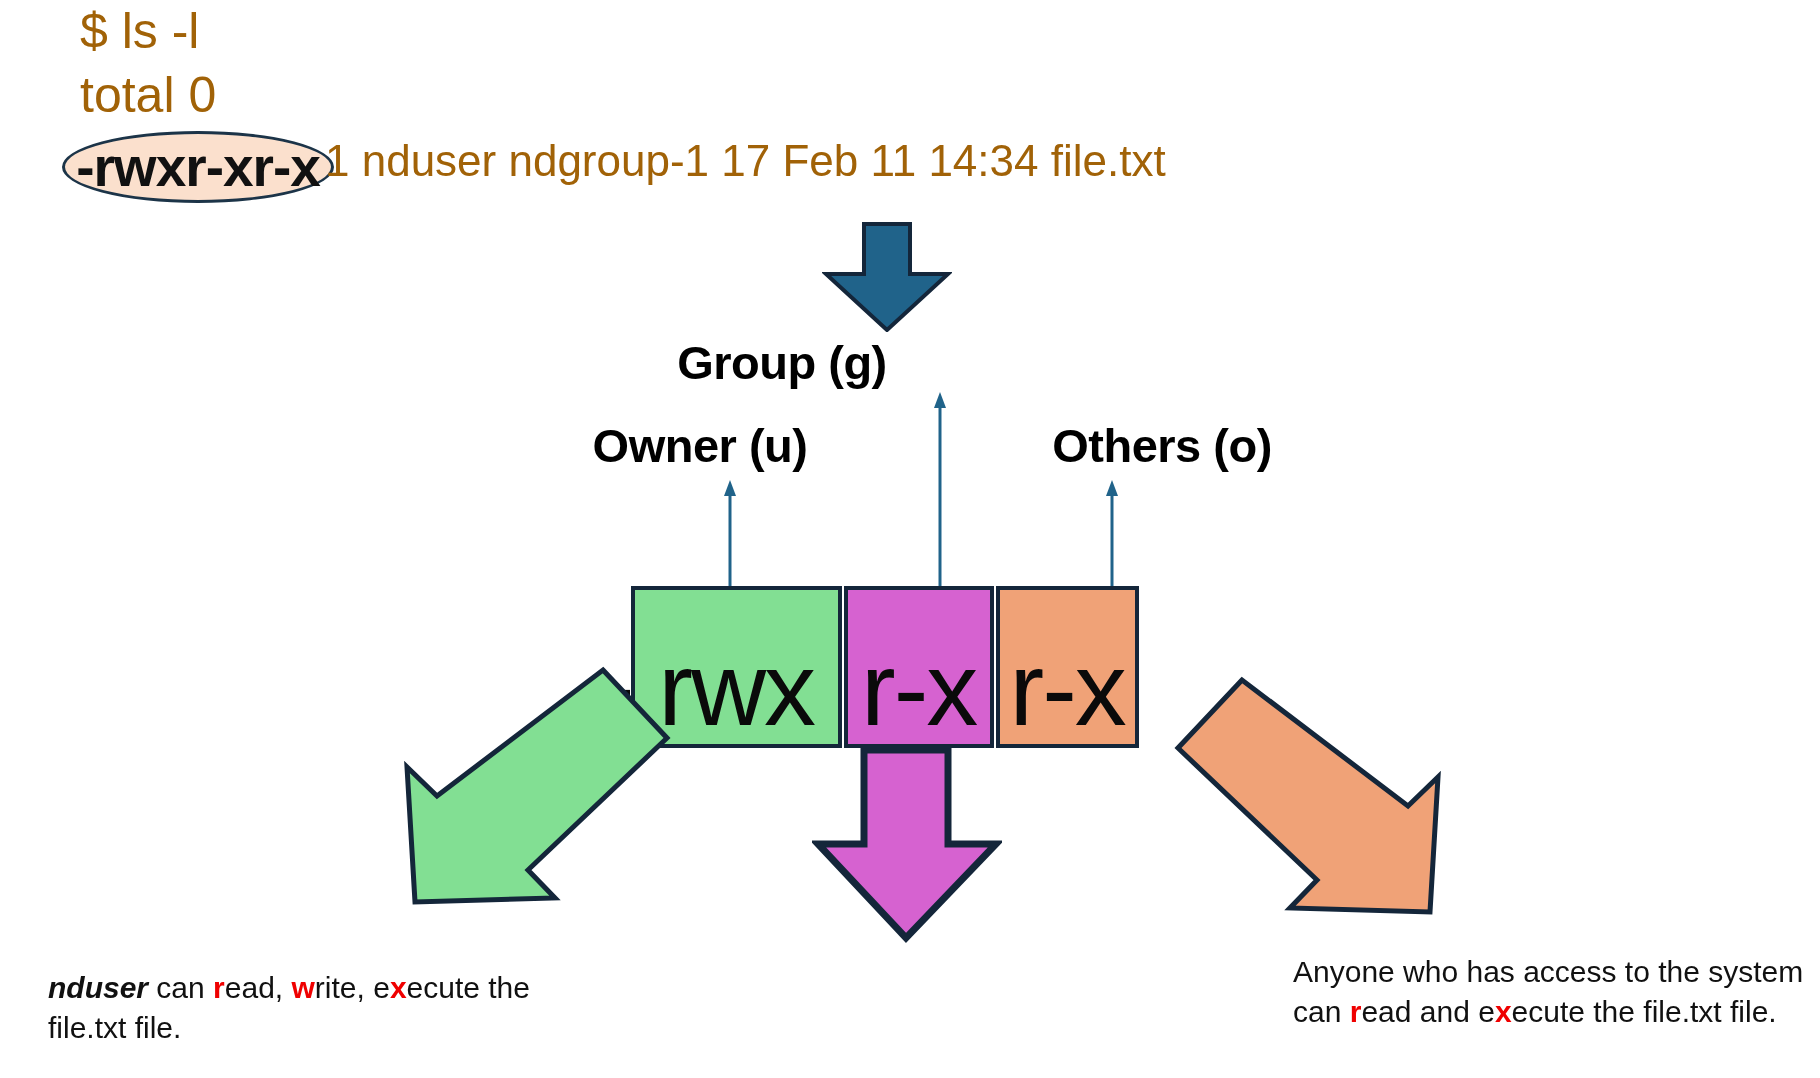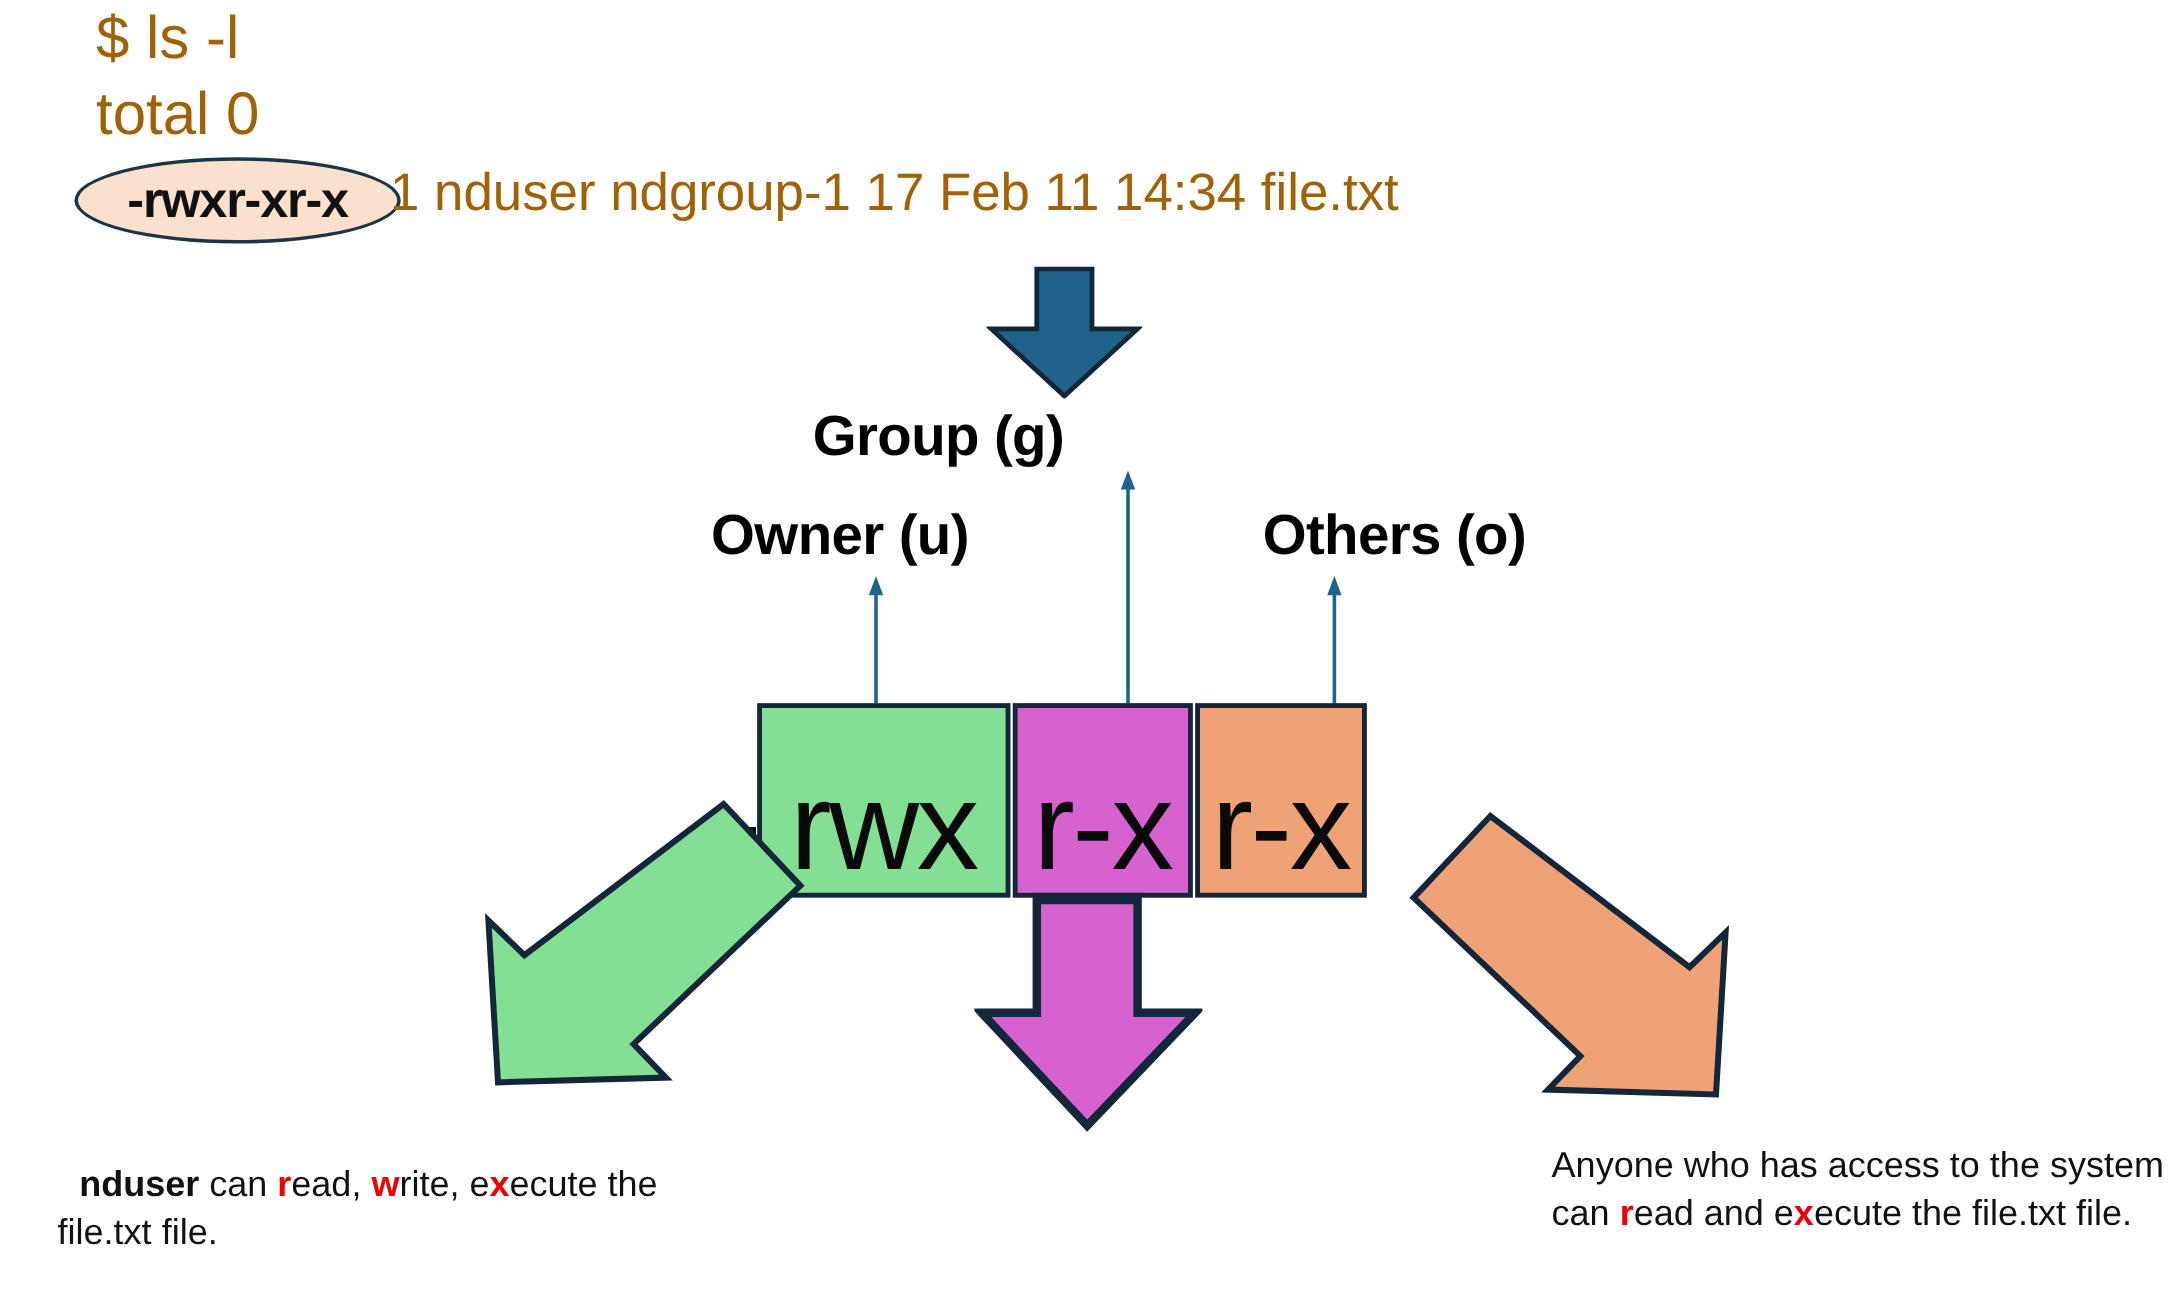--- a/index.html
+++ b/index.html
@@ -20,21 +20,21 @@
   
   .ellipse-wrap{position:absolute;left:62px;top:131px;width:272px;height:72px;}
   .ellipse-bg{
     position:absolute;left:0;top:0;width:100%;height:100%;
     background:#fbe0cd;border:3px solid #1c3448;border-radius:50%;
     box-sizing:border-box;
   }
   .ellipse-txt{
     position:absolute;left:0;top:0;width:100%;height:100%;
     display:flex;align-items:center;justify-content:center;
-    font-size:42px;font-weight:700;letter-spacing:-1px;color:#111;
+    font-size:55px;font-weight:700;letter-spacing:-1px;color:#111;
   }
 
   
   #teal-arrow{position:absolute;left:822px;top:222px;width:130px;height:110px;}
 
   
   .role-label{
     position:absolute;font-weight:700;font-size:47px;color:#000;
     white-space:nowrap;letter-spacing:-0.5px;
   }
@@ -68,21 +68,21 @@
   
   #arrow-green{position:absolute;left:395px;top:630px;width:290px;height:280px;}
   #arrow-magenta{position:absolute;left:812px;top:746px;width:190px;height:198px;}
   #arrow-orange{position:absolute;left:1160px;top:640px;width:290px;height:280px;}
 
   
   .caption{position:absolute;font-size:30px;line-height:1.32;color:#111;}
   #caption-owner{left:48px;top:968px;width:520px;}
   #caption-group{left:645px;top:968px;width:520px;}
   #caption-others{left:1293px;top:952px;width:520px;}
-  .caption b.name{font-weight:700;margin-left:18px;}
+  .caption b.name{font-weight:700;font-style:italic;}
   .caption .hl{color:#ef0000;font-weight:700;}
 </style>
 </head>
 <body>
 
 <div class="stage">
 
   <div class="term" id="term-line-1">$ ls -l</div>
 
   <div class="term" id="term-line-2">total 0</div>

